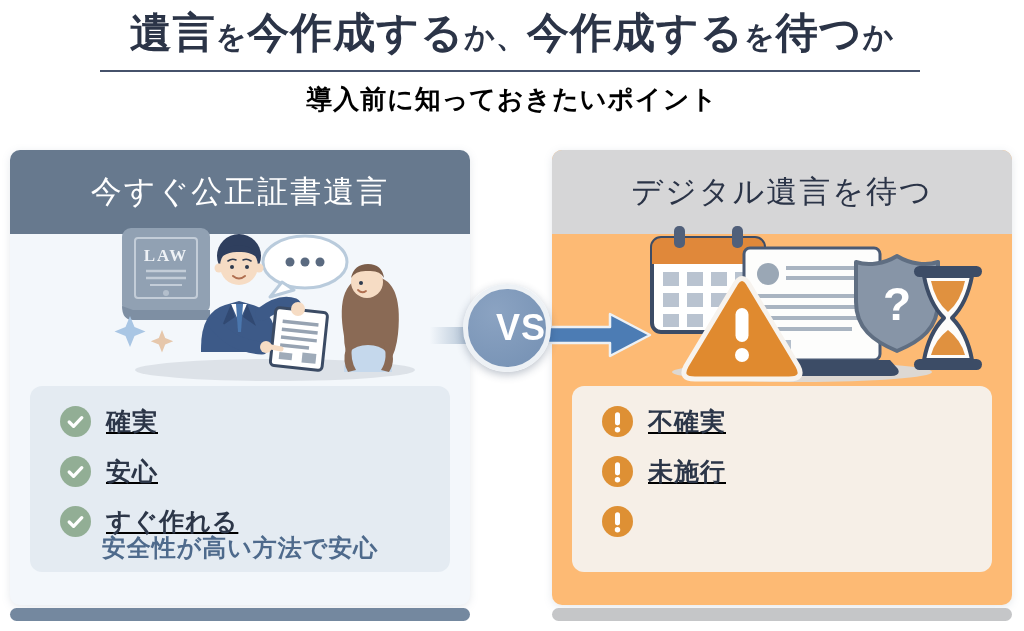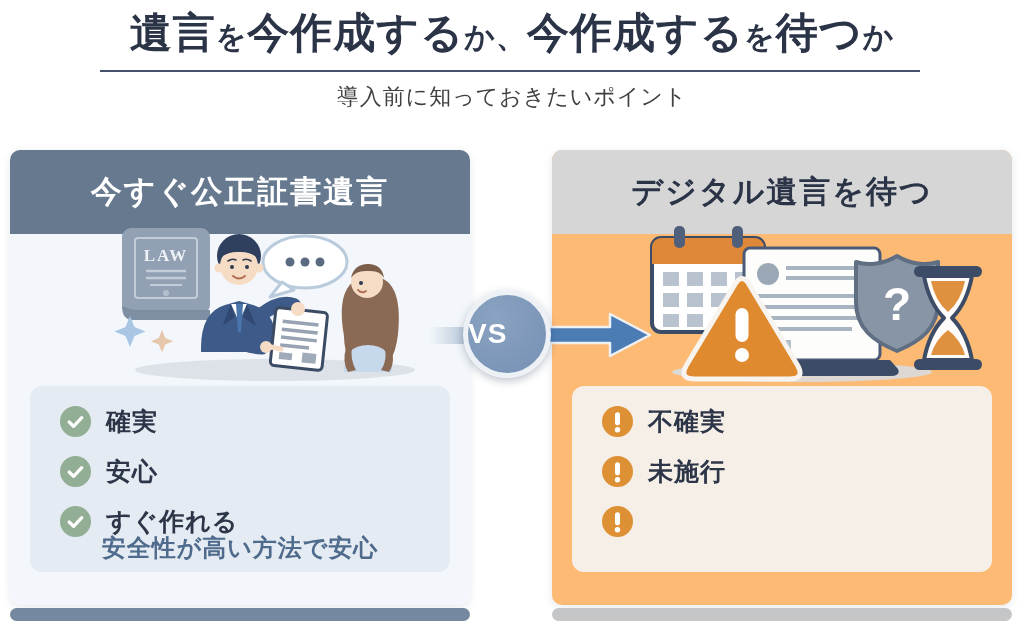--- a/index.html
+++ b/index.html
@@ -6,60 +6,60 @@
   body { font-family:"Liberation Sans","DejaVu Sans",sans-serif; background:#ffffff; }
   .canvas { position:relative; width:1024px; height:631px; background:#ffffff; overflow:hidden; }
 
   
   .main-title { position:absolute; top:4px; left:0; width:100%; text-align:center;
     color:#2b3447; font-weight:900; line-height:58px; white-space:nowrap; letter-spacing:1px; }
   .t-lg { font-size:42px; }
   .t-sm { font-size:30px; }
   .title-divider { position:absolute; top:70px; left:100px; width:820px; height:2px; background:#46526b; }
   .subtitle { position:absolute; top:82px; left:0; width:100%; text-align:center;
-    font-size:22px; font-weight:400; color:#404040; letter-spacing:1px; }
+    font-size:26px; font-weight:700; color:#000000; letter-spacing:1px; }
 
   
   .panel { position:absolute; top:150px; width:460px; height:455px; border-radius:10px;
     box-shadow:0 2px 8px rgba(110,125,150,.18); }
   .panel-left  { left:10px;  background:#f3f7fb; }
   .panel-right { left:552px; background:#fdba74; }
   .panel-header { position:absolute; top:0; left:0; width:100%; height:84px;
     border-radius:10px 10px 0 0; display:flex; align-items:center; justify-content:center;
-    font-size:31px; font-weight:700; letter-spacing:2px; }
+    font-size:31px; font-weight:400; letter-spacing:2px; }
   .panel-left  .panel-header { background:#67798e; color:#ffffff; }
   .panel-right .panel-header { background:#d6d6d7; color:#2b3447; }
 
   .illus { position:absolute; top:70px; left:0; width:460px; height:170px; }
 
   .items-card { position:absolute; left:20px; top:236px; width:420px; height:186px;
     border-radius:12px; padding:10px 0 0 30px; }
   .panel-left  .items-card { background:#e4ebf2; }
   .panel-right .items-card { background:#f6efe7; }
-  .item-row { display:flex; align-items:center; gap:15px; height:50px; }
+  .item-row { display:flex; align-items:center; gap:15px; height:50px;text-decoration:underline; }
   .item-label { font-size:25px; font-weight:700; color:#2c3648; letter-spacing:1px; }
   .badge { width:31px; height:31px; flex:0 0 31px; }
   .note { position:absolute; left:0; bottom:8px; width:100%; text-align:center;
     font-size:24px; font-weight:700; letter-spacing:1px; }
   .note-left  { color:#4e6a8c; }
   .note-right { color:#b06f3c; }
 
   .base-bar { position:absolute; top:608px; width:460px; height:13px; border-radius:7px; }
   .base-bar-left  { left:10px;  background:#74889f; }
   .base-bar-right { left:552px; background:#c5c6c8; }
 
   
   .connector-left { position:absolute; left:430px; top:327px; width:38px; height:17px;
     background:linear-gradient(to right, rgba(185,200,216,0), #b3c4d6); }
   .arrow-svg { position:absolute; left:546px; top:304px; width:110px; height:62px; z-index:4; }
-  .vs-circle { position:absolute; left:463px; top:290px; width:88px; height:88px; z-index:5;
+  .vs-circle { position:absolute; left:463px; top:284px; width:88px; height:88px; z-index:5;
     border-radius:50%; background:radial-gradient(circle at 35% 30%, #8ba3c2, #7490b3);
     border:5px solid #edf1f5; box-shadow:0 3px 9px rgba(40,60,90,.3);
-    display:flex; align-items:center; justify-content:flex-start;
-    color:#ffffff; font-size:28px; font-weight:900; letter-spacing:1px; }
+    display:flex; align-items:center; justify-content:flex-end;
+    color:#ffffff; font-size:36px; font-weight:900; letter-spacing:1px; }
 
   svg text { font-family:"Liberation Sans","DejaVu Sans",sans-serif; }
   .law-text { font-family:"Liberation Serif","DejaVu Serif",serif; font-weight:bold;
     font-size:17px; letter-spacing:2px; fill:#eef2f6; }
 </style>
 </head>
 <body>
 
 <div class="canvas">
 

